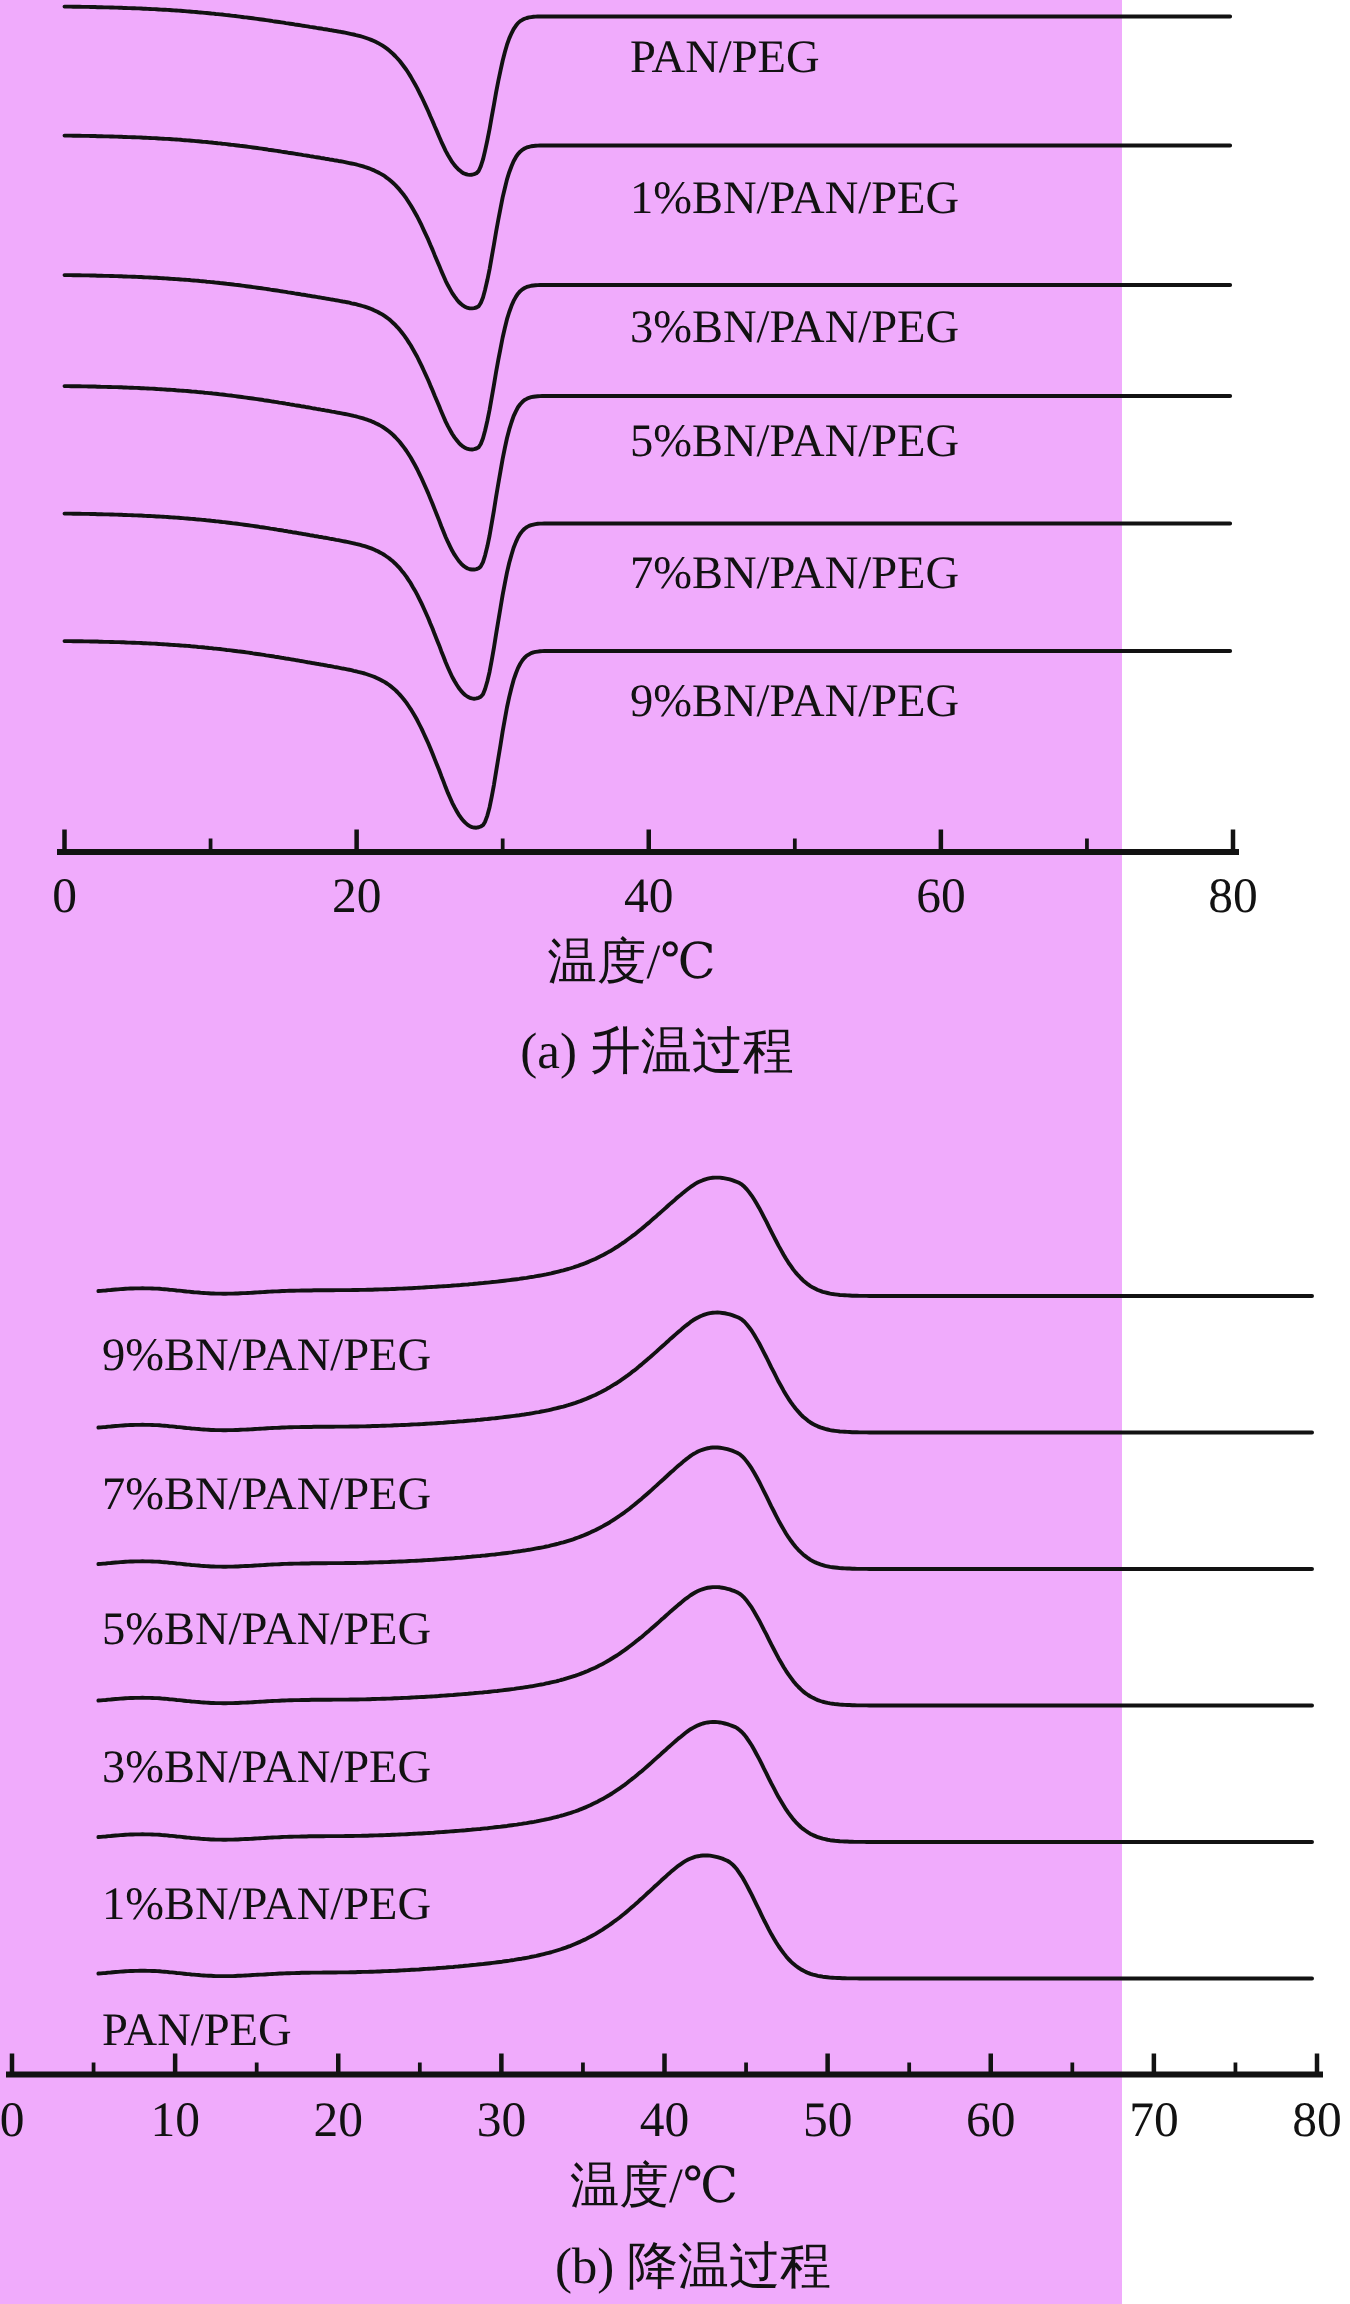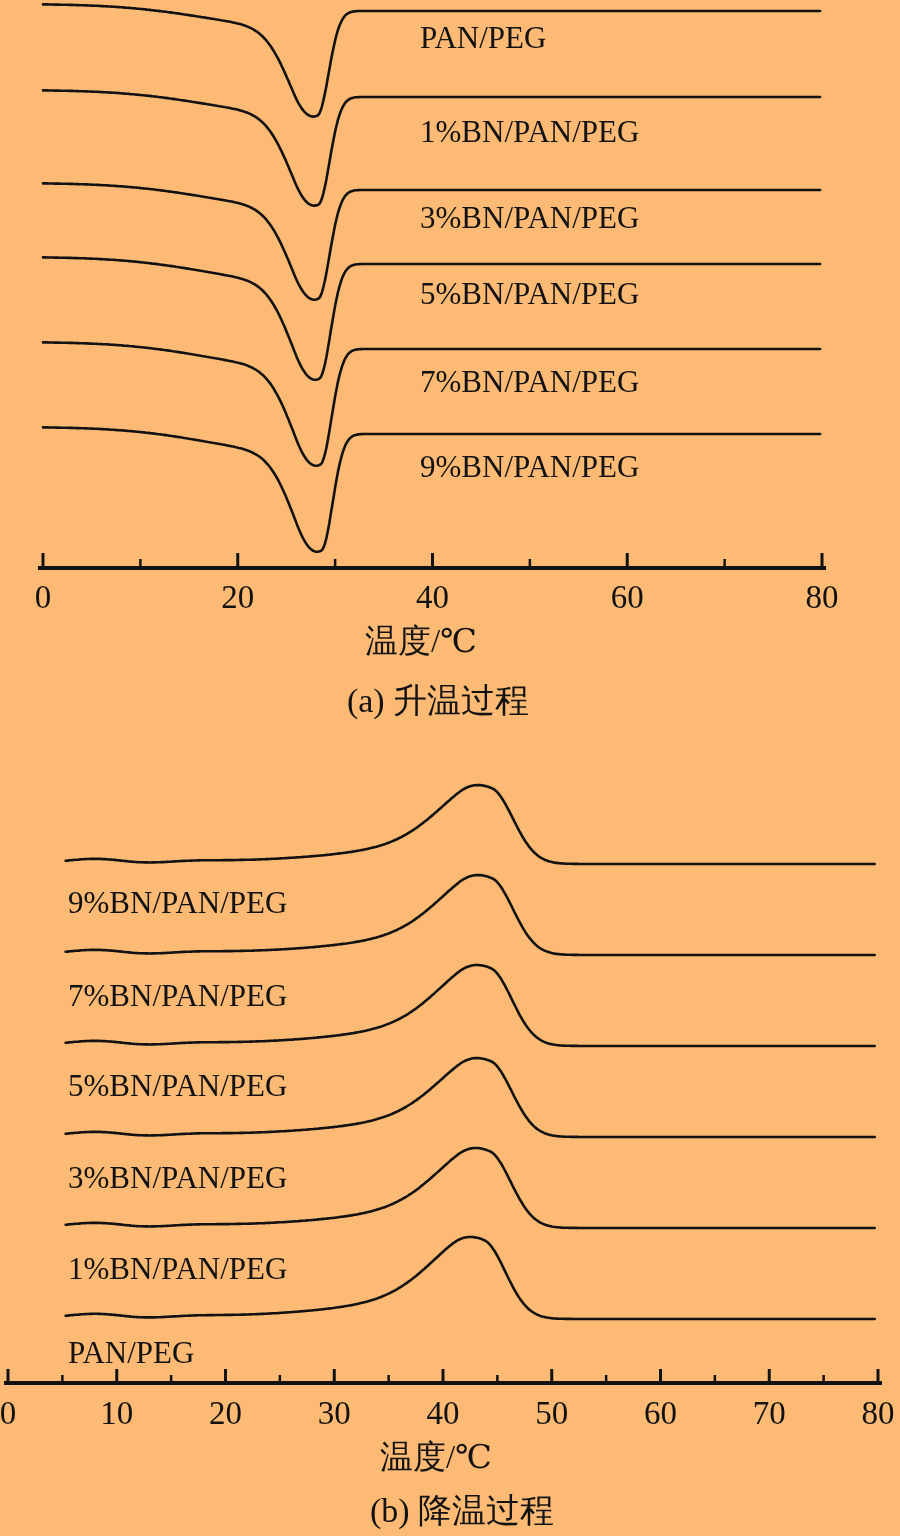--- a/index.html
+++ b/index.html
@@ -6,23 +6,23 @@
     margin: 0;
     padding: 0;
     background: #ffffff;
     width: 900px;
     height: 1536px;
     overflow: hidden;
     font-family: "Liberation Serif", "DejaVu Serif", serif;
   }
   #figure-root {
     position: relative;
-    width: 900px;
+    width: 748px;
     height: 1536px;
-    background: #fdba74;
+    background: #f0abfc;
     text-align: right;
   }
   svg { display: block; }
   text {
     font-family: "Liberation Serif", "DejaVu Serif", serif;
     fill: #121212;
   }
   .series-label { font-size: 31px; }
   .tick-label   { font-size: 33px; }
   .axis-title   { font-size: 33px; }

